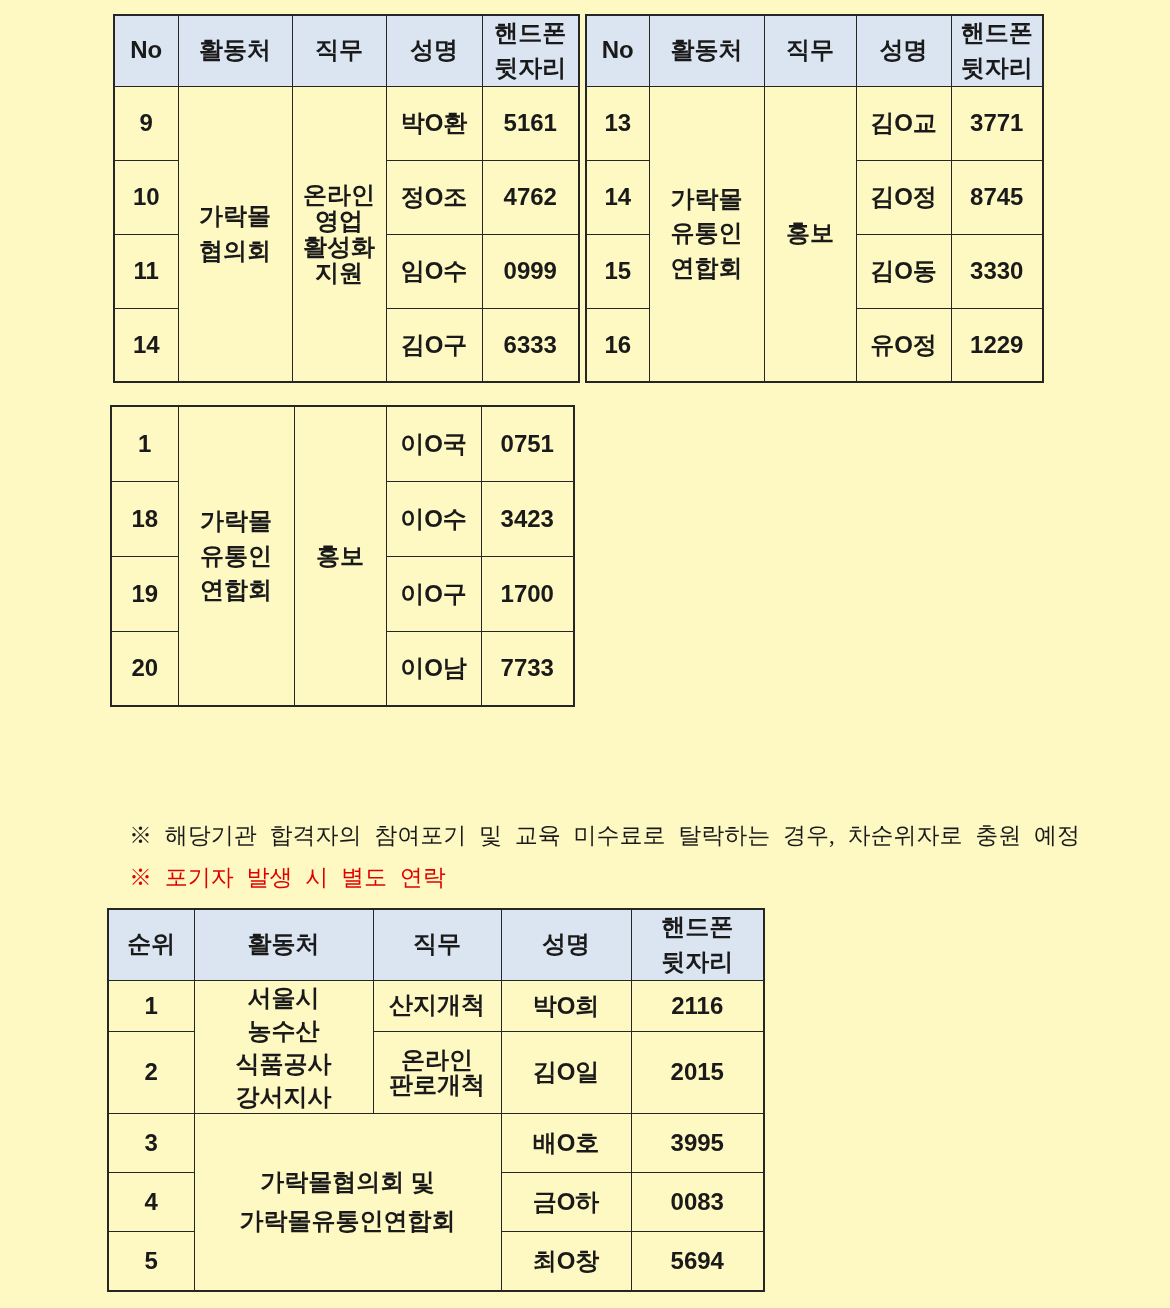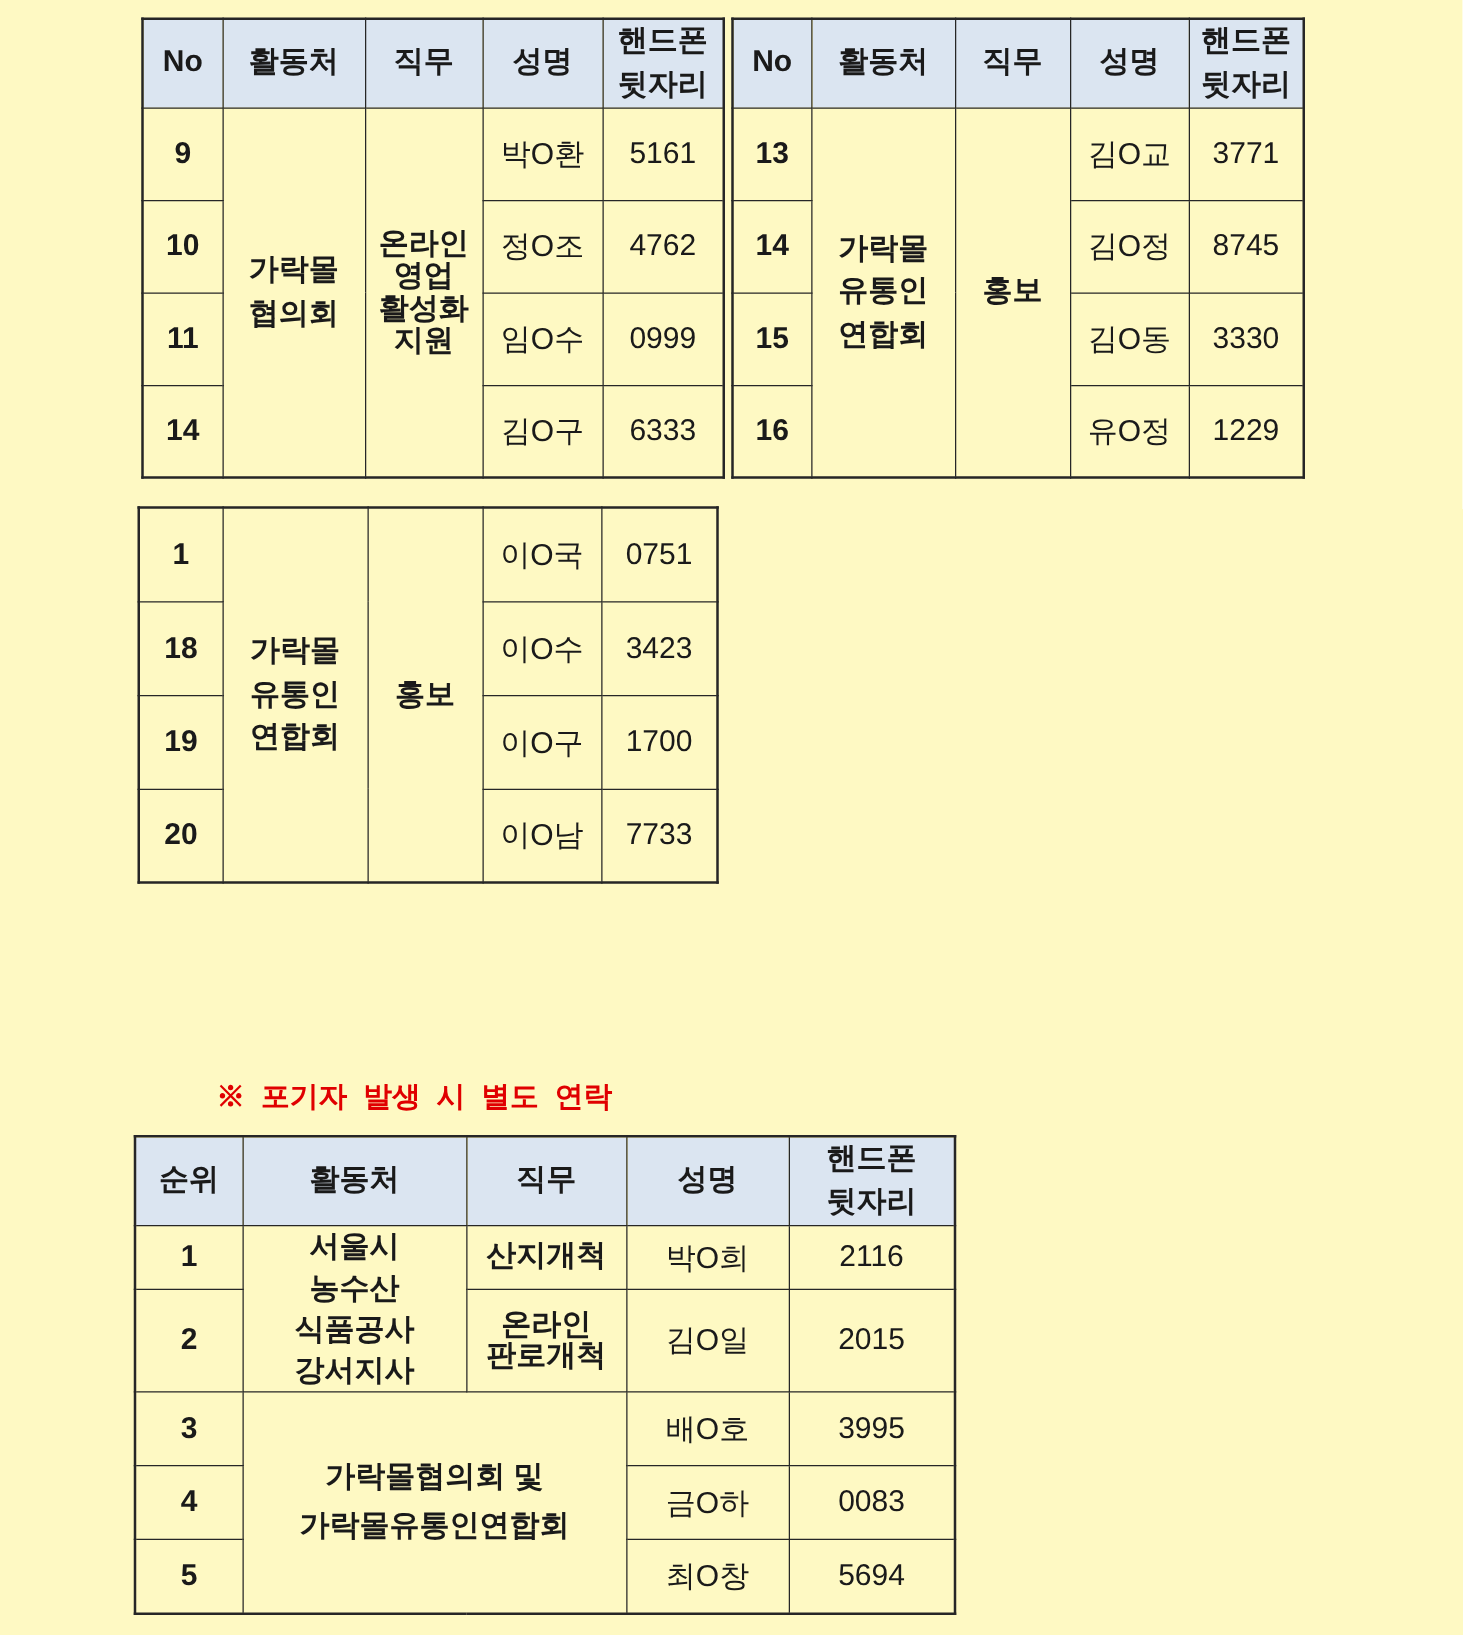--- a/index.html
+++ b/index.html
@@ -4,28 +4,28 @@
 <style>
   html,body{margin:0;padding:0;background:#ffffff;}
   .canvas{position:relative;width:1170px;height:1308px;background:#fef9c3;overflow:hidden;
           font-family:"Liberation Sans",sans-serif;color:#1a1a1a;}
   table.tbl{position:absolute;border-collapse:collapse;table-layout:fixed;
             border:2px solid #262626;}
   table.tbl td{border:1px solid #262626;text-align:center;vertical-align:middle;
                padding:0;font-size:24px;white-space:pre-line;overflow:hidden;}
   td.hcell{background:#dbe5f1;font-weight:700;border-bottom:2px solid #262626;line-height:1.45;}
   td.num{font-weight:700;}
-  td.name,td.phone{font-weight:400;}
+  td.name,td.phone{font-weight:700;}
   td.merged{font-weight:700;line-height:1.45;}
   td.dense{line-height:1.08;}
   td.wide2{line-height:1.6;}
   .title{position:absolute;font-size:31px;font-weight:700;letter-spacing:0.5px;word-spacing:3px;}
   .note{position:absolute;font-family:"Liberation Serif",serif;font-size:23px;
         word-spacing:7px;color:#1a1a1a;}
-  .note.red{color:#e00000;font-weight:700;margin-left:44px;}
+  .note.red{color:#e00000;font-weight:400;}
 </style>
 </head>
 <body>
 
 <div class="canvas">
 
   <table class="tbl" style="left:113px;top:14px;width:465px">
     <colgroup>
         <col style="width:64px">
         <col style="width:114px">
@@ -144,20 +144,21 @@
       <td class="phone">1700</td>
     </tr>
     <tr style="height:75px">
       <td class="num">20</td>
       <td class="name">이O남</td>
       <td class="phone">7733</td>
     </tr>
   </tbody>
     </table>
 
+  <div class="note" style="left:129px;top:820px">※ 해당기관 합격자의 참여포기 및 교육 미수료로 탈락하는 경우, 차순위자로 충원 예정</div>
   <div class="note red" style="left:129px;top:862px">※ 포기자 발생 시 별도 연락</div>
 
   <table class="tbl" style="left:107px;top:908px;width:656px">
     <colgroup>
         <col style="width:86px">
         <col style="width:179px">
         <col style="width:128px">
         <col style="width:130px">
         <col style="width:133px">
       </colgroup>

